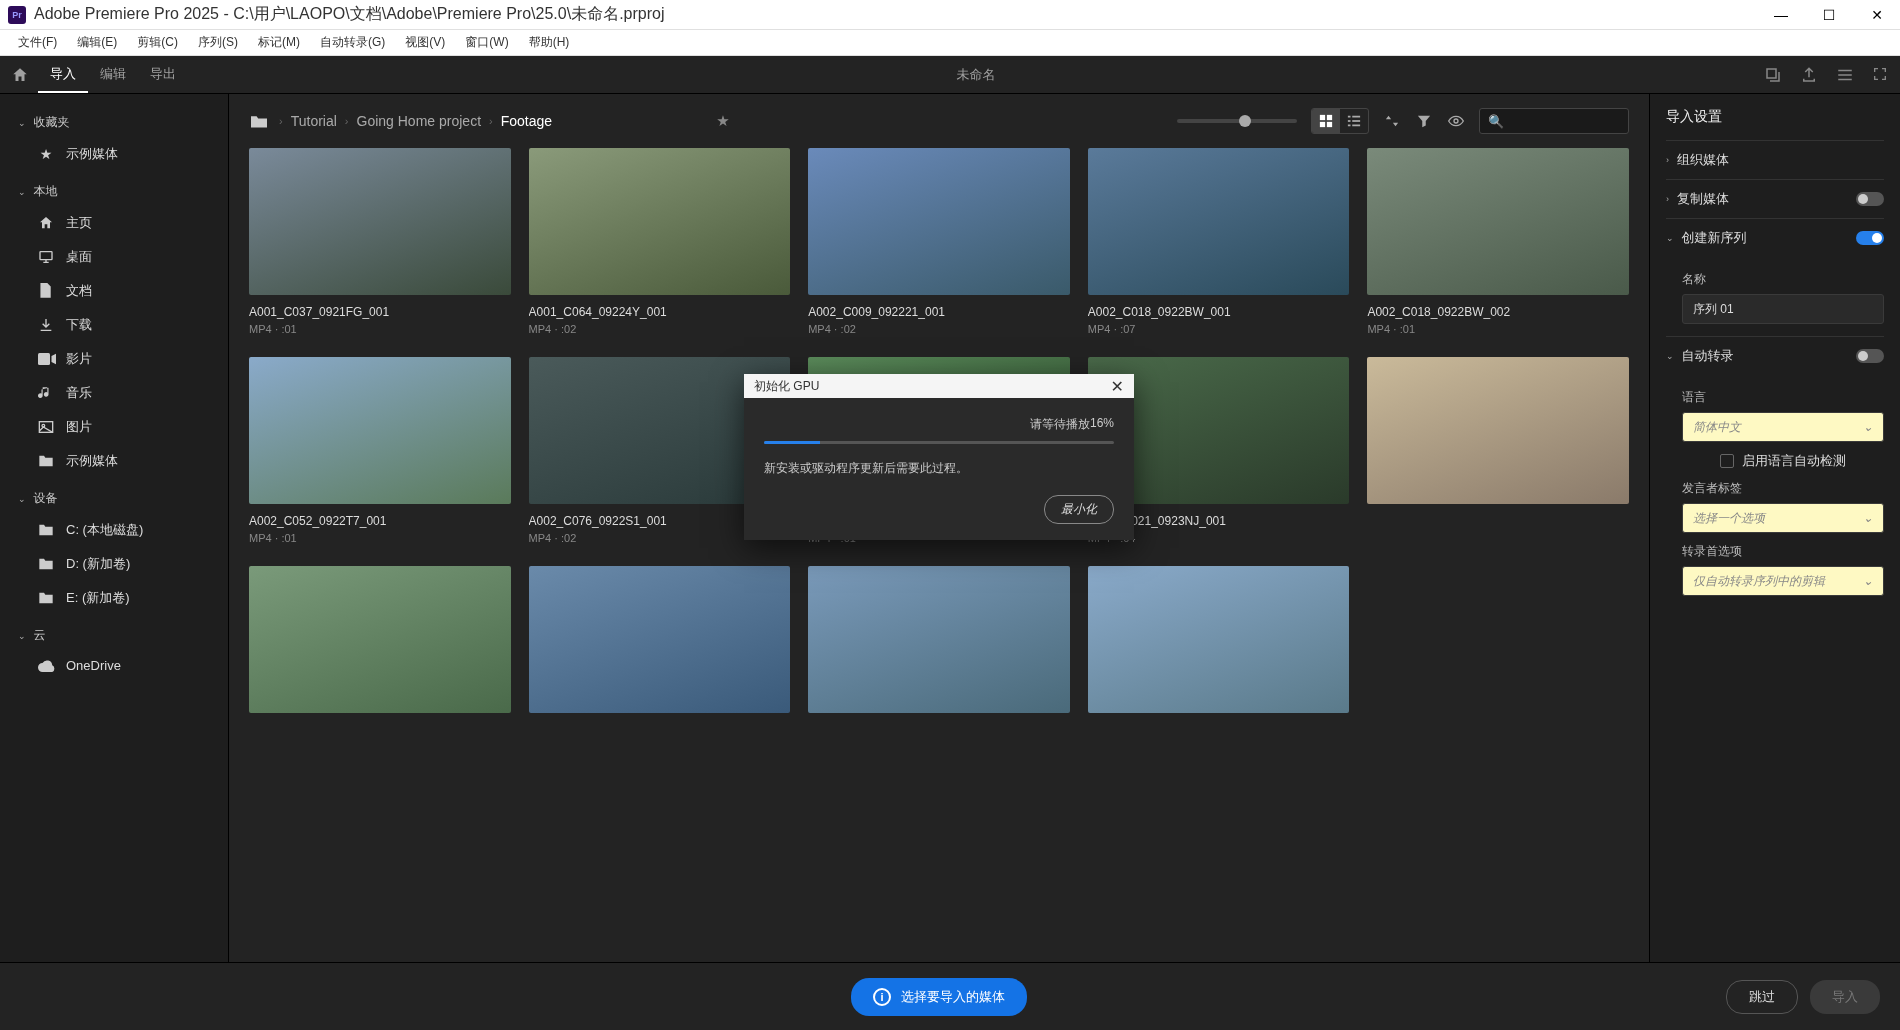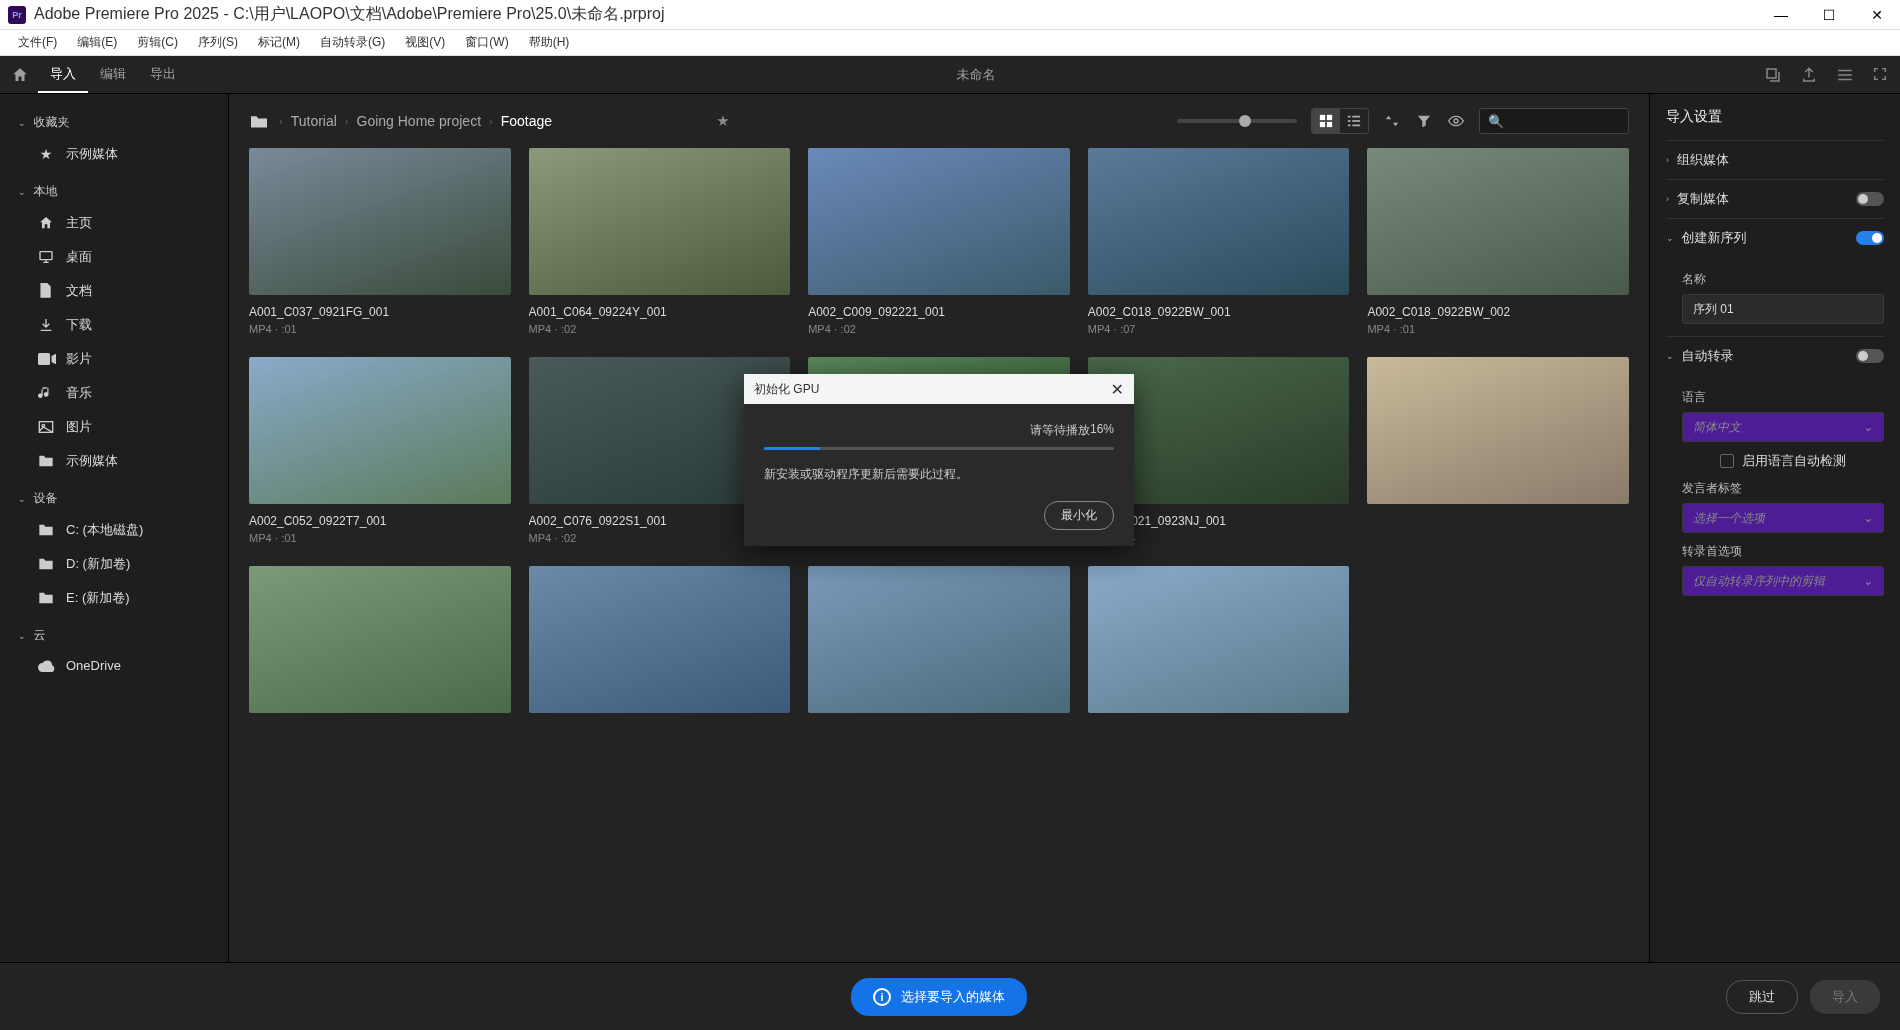--- a/index.html
+++ b/index.html
@@ -74,45 +74,45 @@
 .set-section:first-of-type { border-top: none; }
 .set-left { display: flex; align-items: center; gap: 8px; }
 .set-left .chev { font-size: 9px; color: #aaa; }
 .toggle { width: 28px; height: 14px; background: #555; border-radius: 8px; position: relative; cursor: pointer; }
 .toggle::after { content: ''; width: 10px; height: 10px; background: #ccc; border-radius: 50%; position: absolute; top: 2px; left: 2px; }
 .toggle.on { background: #2680eb; }
 .toggle.on::after { left: auto; right: 2px; background: #fff; }
 .set-body { padding: 4px 0 12px 16px; }
 .set-label { font-size: 12px; color: #bbb; margin-bottom: 6px; margin-top: 10px; }
 .set-input { width: 100%; height: 30px; background: #2a2a2a; border: 1px solid #3a3a3a; border-radius: 3px; color: #ddd; padding: 0 10px; font-size: 12px; }
-.set-select { width: 100%; height: 30px; background: #4c1d95; border: 1px solid #3a3a3a; border-radius: 3px; color: #888; padding: 0 10px; font-size: 12px; font-style: italic; display: flex; align-items: center; justify-content: space-between; cursor: pointer; }
+.set-select { width: 100%; height: 30px; background: #fef9c3; border: 1px solid #3a3a3a; border-radius: 3px; color: #888; padding: 0 10px; font-size: 12px; font-style: italic; display: flex; align-items: center; justify-content: space-between; cursor: pointer; }
 .checkbox-row { display: flex; align-items: center; gap: 8px; margin: 10px 0; cursor: pointer; justify-content: center; }
 .checkbox { width: 14px; height: 14px; border: 1px solid #666; border-radius: 2px; }
 
 
 .bottom-bar { height: 68px; background: #232323; display: grid; grid-template-columns: 228px 1fr 250px; align-items: center; border-top: 1px solid #000; }
 .bottom-center { display: flex; justify-content: center; }
 .info-btn { background: #1473e6; color: #fff; border: none; border-radius: 18px; padding: 10px 22px; font-size: 13px; display: flex; align-items: center; gap: 10px; cursor: pointer; }
 .info-btn .i-icon { width: 18px; height: 18px; border: 2px solid #fff; border-radius: 50%; display: flex; align-items: center; justify-content: center; font-size: 11px; font-weight: bold; }
 .bottom-right { display: flex; gap: 12px; justify-content: flex-end; padding-right: 20px; }
 .btn-secondary { background: transparent; border: 1px solid #555; color: #ddd; border-radius: 16px; padding: 7px 22px; font-size: 13px; cursor: pointer; font-family: Liberation Serif, serif; }
 .btn-primary-disabled { background: #3a3a3a; border: none; color: #777; border-radius: 16px; padding: 7px 22px; font-size: 13px; }
 
 
 .modal-overlay { position: absolute; inset: 0; display: flex; align-items: flex-start; justify-content: center; padding-top: 280px; pointer-events: none; }
 .modal { width: 390px; background: #2a2a2a; box-shadow: 0 8px 30px rgba(0,0,0,.6); pointer-events: auto; }
-.modal-header { height: 30px; background: #f5f5f5; display: flex; align-items: center; justify-content: space-between; padding: 0 10px; font-size: 12px; color: #333; }
+.modal-header { height: 24px; background: #f5f5f5; display: flex; align-items: center; justify-content: space-between; padding: 0 10px; font-size: 12px; color: #333; }
 .modal-close { cursor: pointer; font-size: 16px; }
 .modal-body { padding: 18px 20px 16px; color: #ccc; font-size: 12px; }
 .modal-row1 { display: flex; justify-content: flex-end; margin-bottom: 8px; }
 .progress { width: 100%; height: 3px; background: #555; border-radius: 2px; overflow: hidden; margin-bottom: 16px; }
 .progress-fill { height: 100%; background: #2680eb; width: 16%; }
 .modal-msg { font-size: 12px; color: #ccc; margin-bottom: 18px; }
 .modal-footer { display: flex; justify-content: flex-end; }
-.modal-btn { background: transparent; border: 1px solid #888; color: #ddd; border-radius: 14px; padding: 5px 16px; font-size: 12px; cursor: pointer; }
+.modal-btn { background: transparent; border: 1px solid #888; color: #ddd; border-radius: 14px; padding: 5px 16px; font-size: 12px; cursor: pointer; font-style: italic; }
 
 svg { display: block; }
 </style>
 </head>
 <body>
 
 <div class="titlebar">
   <div class="app-icon">Pr</div>
   <div class="title">Adobe Premiere Pro 2025 - C:\用户\LAOPO\文档\Adobe\Premiere Pro\25.0\未命名.prproj</div>
   <div class="win-controls">

